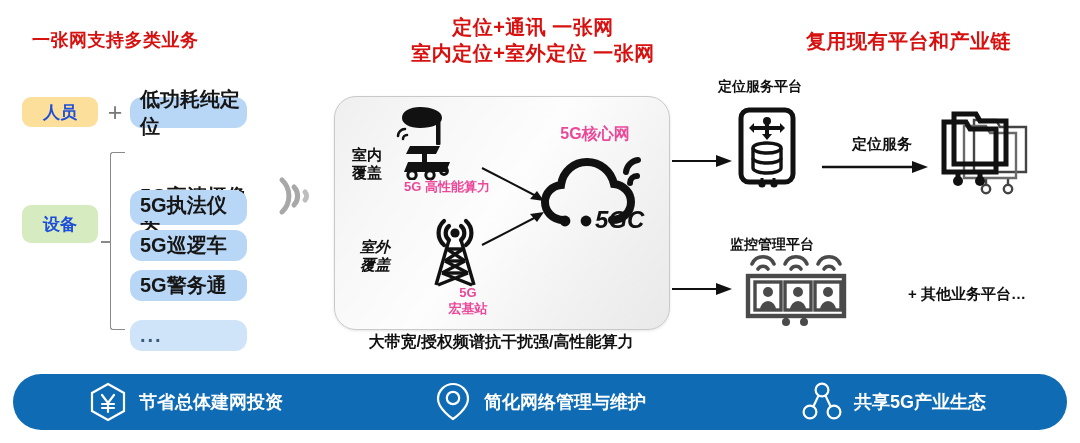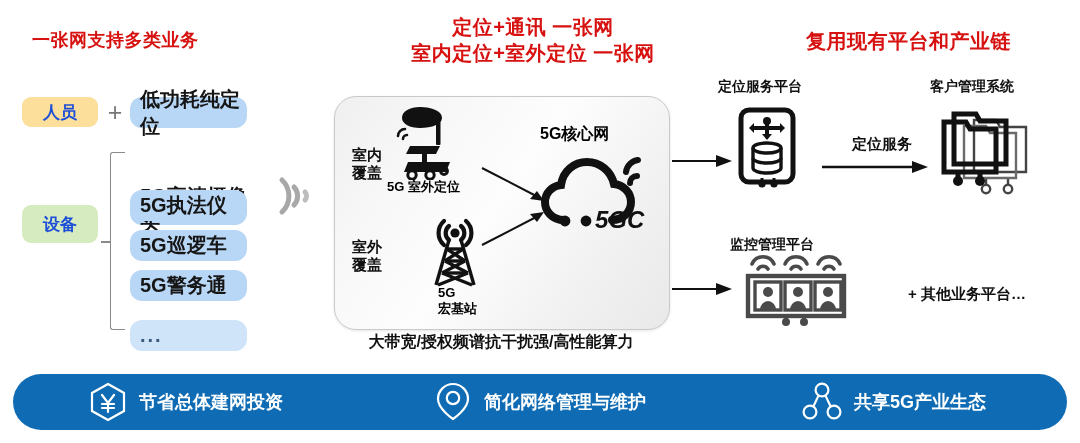--- a/index.html
+++ b/index.html
@@ -56,22 +56,22 @@
 
   
   .panel{
     left:334px;top:96px;width:334px;height:232px;border-radius:22px;
     background:linear-gradient(125deg,#efefef 0%,#f7f7f7 22%,#fdfdfd 48%,#f2f2f2 74%,#e9e9e9 100%);
     border:1.4px solid #c9c9c9;
     box-shadow:0 1px 3px rgba(0,0,0,.10);
   }
   .side-label{font-weight:bold;font-size:15px;color:#111;line-height:18px;text-align:left;}
   .lbl-indoor{left:352px;top:146px;}
-  .lbl-outdoor{left:352px;top:238px;}
-  .cap{font-weight:bold;color:#000000;text-align:left;}
+  .lbl-outdoor{left:360px;top:238px;font-style:italic;}
+  .cap{font-weight:bold;color:#ec4899;text-align:center;}
   .cap-indoor{left:387px;top:178px;width:120px;font-size:13px;}
   .cap-outdoor{left:438px;top:285px;width:60px;font-size:13px;line-height:16px;}
   .cap-core{left:540px;top:124px;width:110px;font-size:16px;}
   .panel-foot{left:334px;top:332px;width:334px;text-align:center;font-size:16px;font-weight:bold;color:#111;}
 
   
   .r-cap{font-weight:bold;font-size:14px;color:#111;text-align:center;}
   .cap-pos{left:700px;top:78px;width:120px;}
   .cap-crm{left:902px;top:78px;width:140px;}
   .cap-mon{left:712px;top:236px;width:120px;}
@@ -150,21 +150,21 @@
         <path d="M13 25 A 7 7 0 0 0 6 32"></path>
         <path d="M15 31 A 4 4 0 0 0 11 35"></path>
       </g>
     </svg>
   </div>
 
   <div class="abs side-label lbl-indoor">
     <div>室内</div>
     <div>覆盖</div>
   </div>
-  <div class="abs cap cap-indoor">5G 室外定位</div>
+  <div class="abs cap cap-indoor">5G 高性能算力</div>
 
   <div class="abs" style="left:420px;top:215px;">
     <svg width="70" height="74" viewBox="0 0 70 74">
       <g fill="none" stroke="#111" stroke-width="4.2" stroke-linecap="round">
         <path d="M24 6 A 16 16 0 0 0 24 30"></path>
         <path d="M46 6 A 16 16 0 0 1 46 30"></path>
         <path d="M29 11 A 9 9 0 0 0 29 25"></path>
         <path d="M41 11 A 9 9 0 0 1 41 25"></path>
       </g>
       <circle cx="35" cy="18" r="4.6" fill="#111"></circle>
@@ -264,21 +264,20 @@
   </div>
 
   <div class="abs arrow-lbl">定位服务</div>
   <div class="abs" style="left:822px;top:158px;">
     <svg width="108" height="18" viewBox="0 0 108 18">
       <path d="M0 9 L94 9" stroke="#111" stroke-width="2.4"></path>
       <path d="M106 9 L90 3 L90 15 Z" fill="#111"></path>
     </svg>
   </div>
 
-  <div class="abs r-cap cap-crm">客户管理系统</div>
   <div class="abs" style="left:930px;top:104px;">
     <svg width="104" height="92" viewBox="0 0 104 92">
       <g fill="none" stroke="#444" stroke-width="2.4">
         <path d="M44 16 L66 16 L70 23 L96 23 L96 68 L44 68 Z"></path>
         <path d="M56 74 L56 82 M78 74 L78 82"></path>
         <circle cx="56" cy="85" r="4.2"></circle>
           <circle cx="78" cy="85" r="4.2"></circle>
       </g>
       <g fill="none" stroke="#6a6a6a" stroke-width="2.4">
         <path d="M34 22 L56 22 L60 29 L86 29 L86 74 L34 74 Z"></path>

